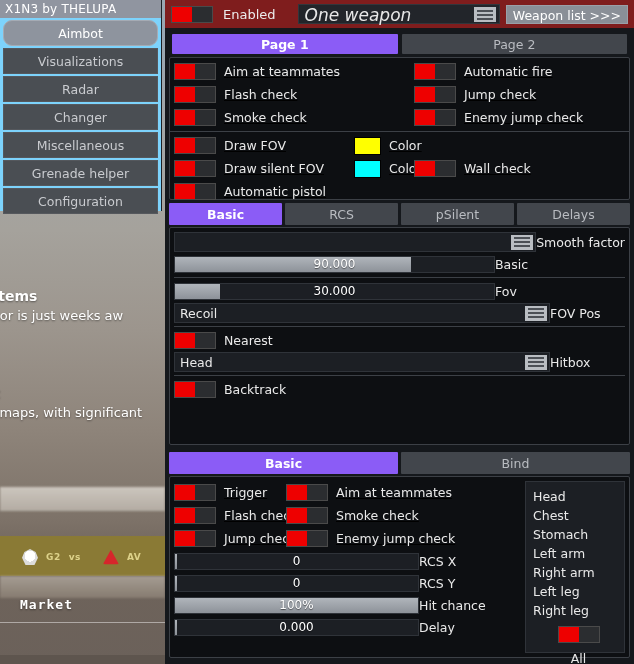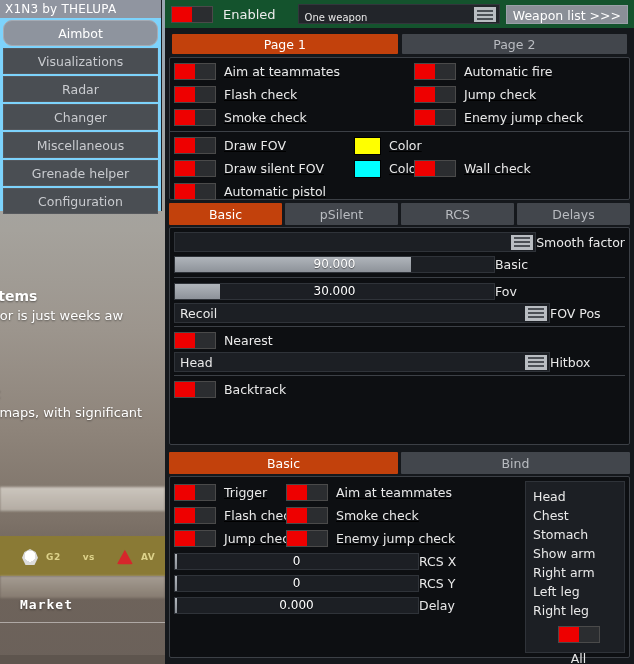--- a/index.html
+++ b/index.html
@@ -128,21 +128,21 @@
   #panel {
     position: absolute; left: 165px; top: 0; width: 469px; height: 664px;
     background: #15181c;
     z-index: 6;
     padding: 0;
   }
 
   
   #topbar {
     position: absolute; left: 0; top: 0; width: 469px; height: 28px;
-    background: #14532d;
+    background: #7f1d1d;
     display: flex; align-items: center;
     padding: 11px 6px;
     gap: 0;
   }
 
   .toggle {
     display: inline-flex;
     width: 42px; height: 17px;
     border: 1px solid #4a4a4a;
     flex: none;
@@ -151,25 +151,26 @@
   .toggle .on  { width: 50%; background: #ee0000; }
   .toggle .off { width: 50%; background: #2b2d30; }
   .toggle-label { color: #e8e8e8; font-size: 12.5px; white-space: nowrap; }
 
   #enabled-label { margin-left: 10px; font-size: 13px; color:#ececec; }
 
   .combo {
     background: #22252a;
     border: 1px solid #32363c;
     height: 20px;
-    display: flex; align-items: flex-end;
-    color: #e8e8e8; font-size: 10px;
+    display: flex; align-items: flex-start;
+    color: #e8e8e8; font-size: 17px;
     padding-left: 6px;
     position: relative;
     cursor: pointer;
+    font-style: italic;
   }
   .hamburger {
     width: 22px; height: 15px;
     background: #b9bdc2;
     display: flex; flex-direction: column; justify-content: center; gap: 2px;
     padding: 0 3px;
     flex: none;
   }
   .hamburger span { display:block; height: 2px; background: #4c5056; }
 
@@ -205,21 +206,21 @@
   }
   .tab {
     flex: 1;
     background: #42464c;
     color: #b9bcc1;
     font-size: 12.5px;
     display: flex; align-items: center; justify-content: center;
     cursor: pointer;
     border-radius: 1px;
   }
-  .tab.active { background: #c2410c; color: #ffffff; }
+  .tab.active { background: #8b5cf6; color: #ffffff; font-weight: bold; }
 
   
   #checks-group { left: 4px; top: 57px; width: 461px; height: 143px; }
 
   .chk-row {
     display: flex; align-items: center;
     height: 23px;
     text-decoration: underline;
   }
   .chk-cell {
@@ -323,21 +324,21 @@
 
   <div id="bg">
     <div id="bg-bandwhite"></div>
     <div id="bg-gold">
       
     </div>
     <div id="bg-lowerband"></div>
     <div id="bg-match">
       <div class="team-logo" id="logo-g2"></div>
       <span>G2</span>
-      <span style="margin-left:14px">vs</span>
+      <span style="">vs</span>
       <div class="team-logo" id="logo-astralis" style="margin-left:14px"></div>
       <span>AV</span>
     </div>
     <div id="bg-market-rule"></div>
     <div id="bg-bottomstrip"></div>
 
     <div class="bg-text" id="bg-h1">nent Items</div>
     <div class="bg-text" id="bg-p1">rlin Major is just weeks aw</div>
     <div class="bg-text" id="bg-h2">ent</div>
     <div class="bg-text" id="bg-p2">out maps, with significant</div>
@@ -496,24 +497,24 @@
             <div style="width:60px"></div>
           </div>
         </div>
     </div>
 
     <div id="aim-tabs">
         <div class="tab active">
           <span>Basic</span>
         </div>
         <div class="tab">
+          <span>RCS</span>
+        </div>
+        <div class="tab">
           <span>pSilent</span>
-        </div>
-        <div class="tab">
-          <span>RCS</span>
         </div>
         <div class="tab">
           <span>Delays</span>
         </div>
       </div>
 
     <div class="group" id="aim-group" style="padding:3px 4px">
 
       <div class="srow">
         <div class="field">
@@ -661,32 +662,39 @@
           </div>
           <div class="srow">
             <div class="slider" style="width:245px;flex:none">
               <div class="fill" style="width:1%"></div>
               <div class="sval">0</div>
             </div>
             <span class="sidelabel">RCS Y</span>
           </div>
           <div class="srow">
             <div class="slider" style="width:245px;flex:none">
+              <div class="fill" style="width:100%"></div>
+              <div class="sval">100%</div>
+            </div>
+            <span class="sidelabel">Hit chance</span>
+          </div>
+          <div class="srow">
+            <div class="slider" style="width:245px;flex:none">
               <div class="fill" style="width:1%"></div>
               <div class="sval">0.000</div>
             </div>
             <span class="sidelabel">Delay</span>
           </div>
         </div>
       <div id="hitbox-box">
         <div id="hitbox-items">
             <div class="hitbox-item">Head</div>
             <div class="hitbox-item">Chest</div>
             <div class="hitbox-item">Stomach</div>
-            <div class="hitbox-item">Show arm</div>
+            <div class="hitbox-item">Left arm</div>
             <div class="hitbox-item">Right arm</div>
             <div class="hitbox-item">Left leg</div>
             <div class="hitbox-item">Right leg</div>
           </div>
         <div id="hitbox-all">
           <div class="toggle">
               <div class="on"></div>
               <div class="off"></div>
             </div>
           <span class="chk-text">All</span>

